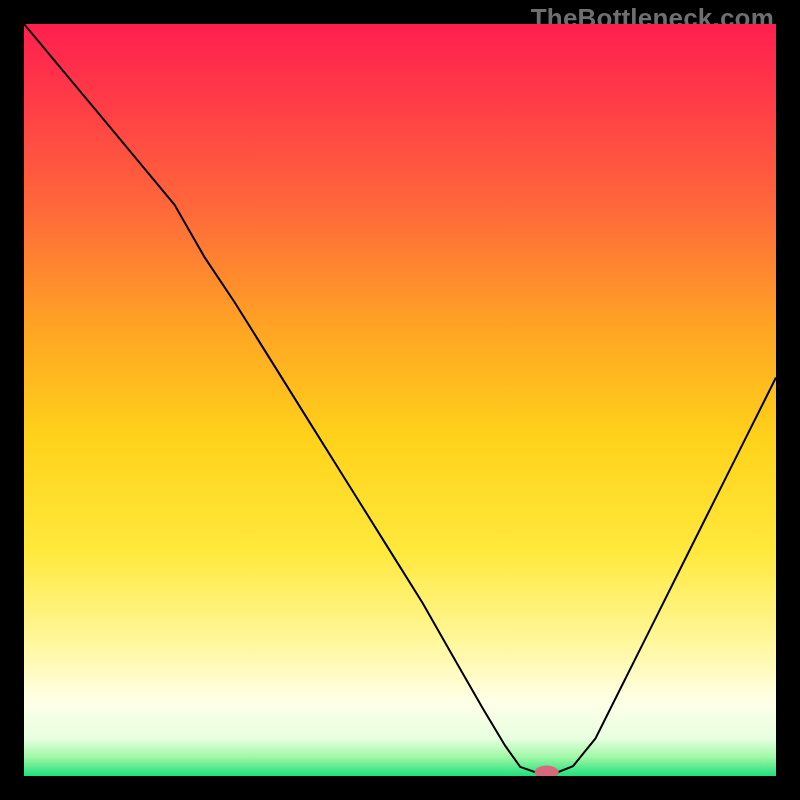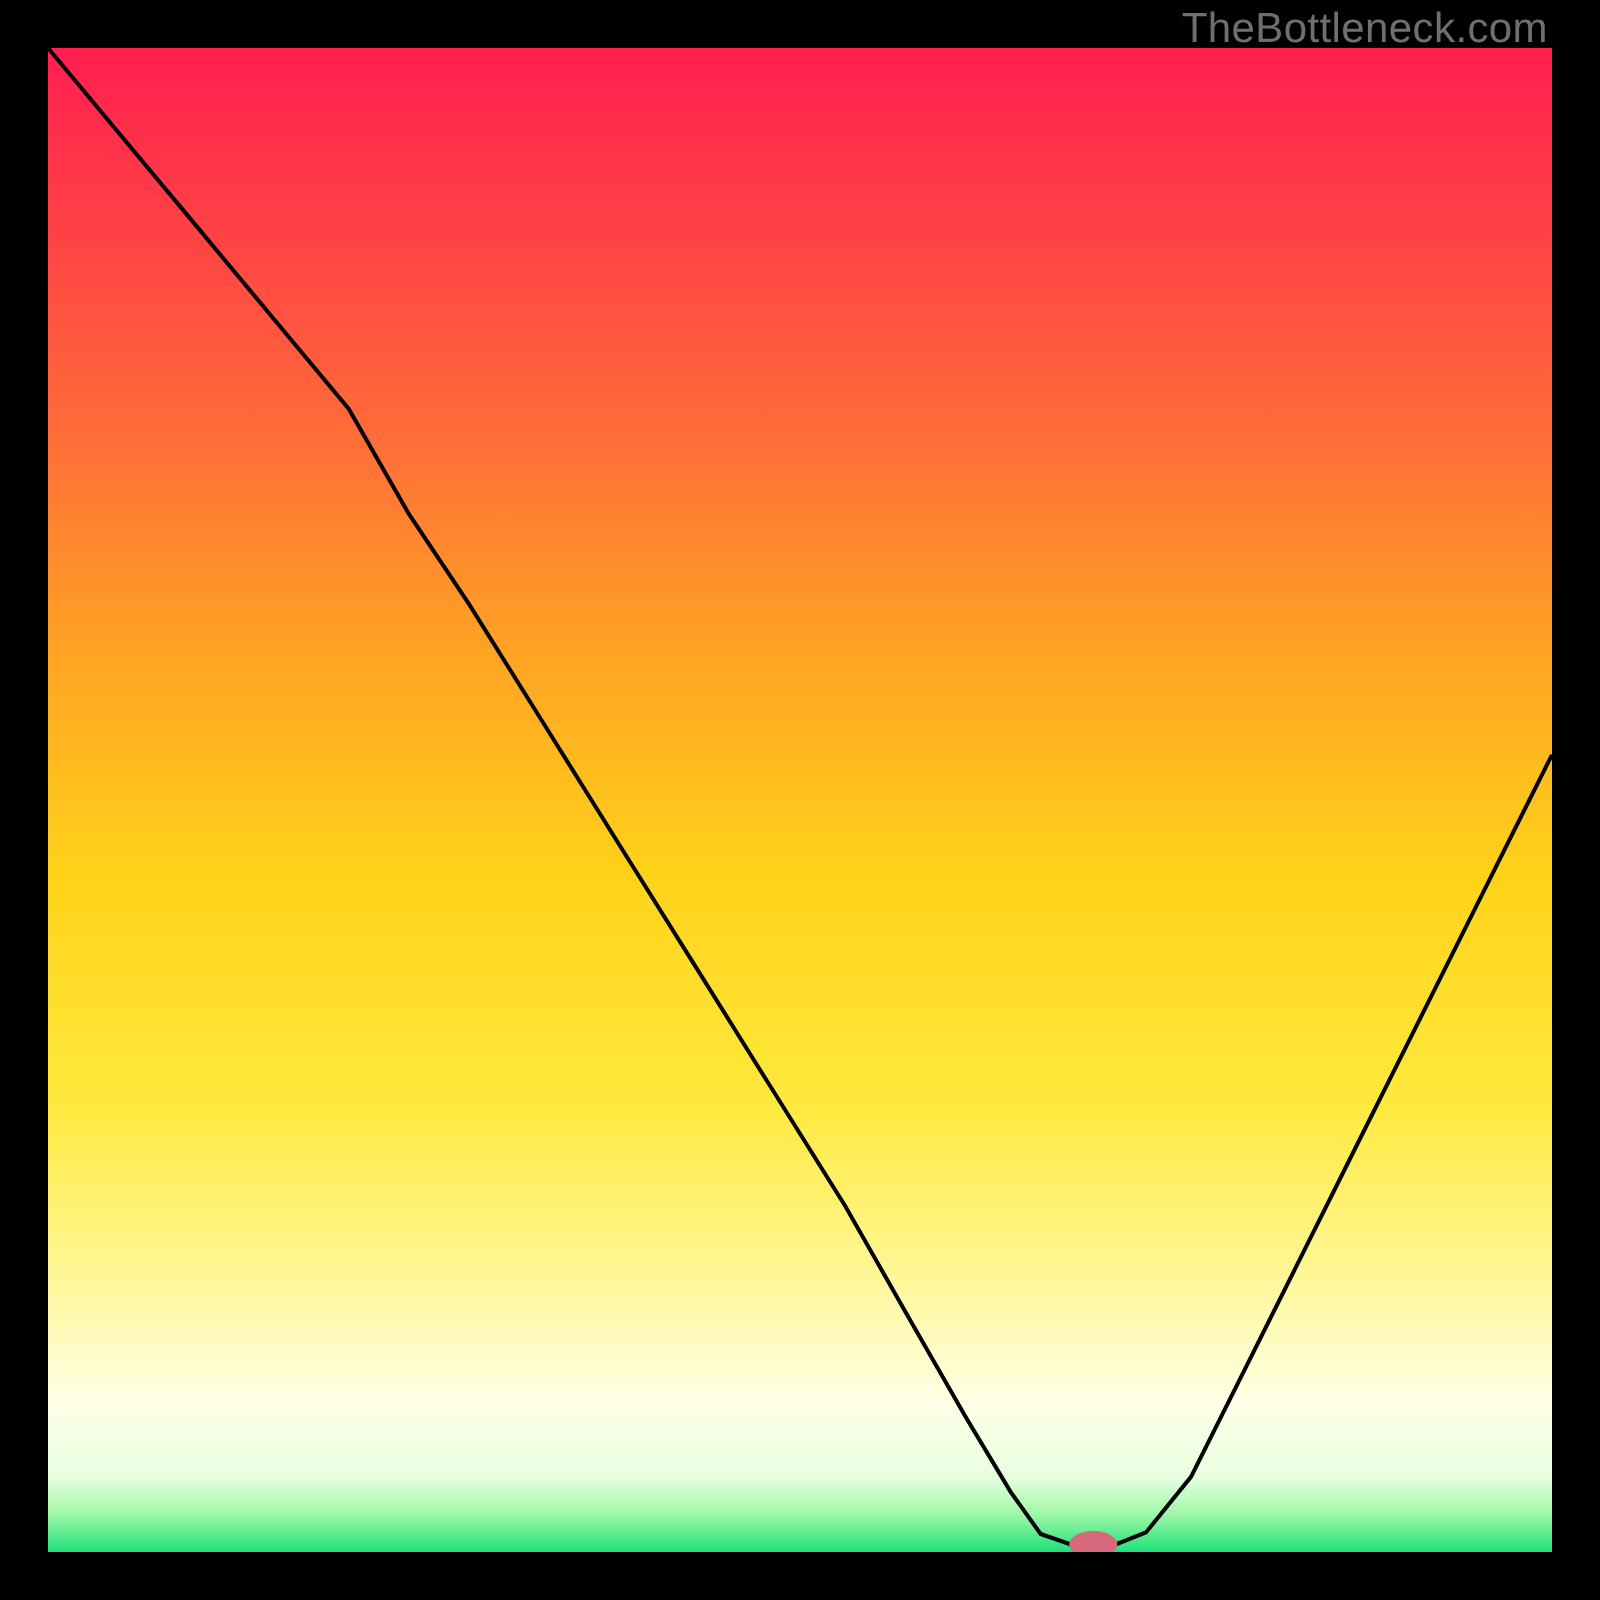--- a/index.html
+++ b/index.html
@@ -1,19 +1,19 @@
 <!DOCTYPE html>
 <html><head>
 <meta charset="utf-8">
 <style>
   html,body{margin:0;padding:0;width:800px;height:800px;background:#000;overflow:hidden;font-family:Arial,Helvetica,sans-serif}
   .stage{position:relative;width:800px;height:800px}
   .plot{position:absolute;left:24px;top:24px;width:752px;height:752px;background:#fff}
   .grad{position:absolute;inset:0}
-  .wm{position:absolute;top:3px;right:26px;color:#6f6f6f;font-size:21px;font-weight:400;letter-spacing:.2px}
+  .wm{position:absolute;top:3px;right:26px;color:#6f6f6f;font-size:26px;font-weight:700;letter-spacing:.2px}
   svg{position:absolute;inset:0}
   .curve{fill:none;stroke:#000;stroke-width:2}
   .marker{fill:#d6697b;stroke:none}
 </style>
 </head>
 <body>
 
 <div class="stage">
   <div class="wm">TheBottleneck.com</div>
   <div class="plot">

